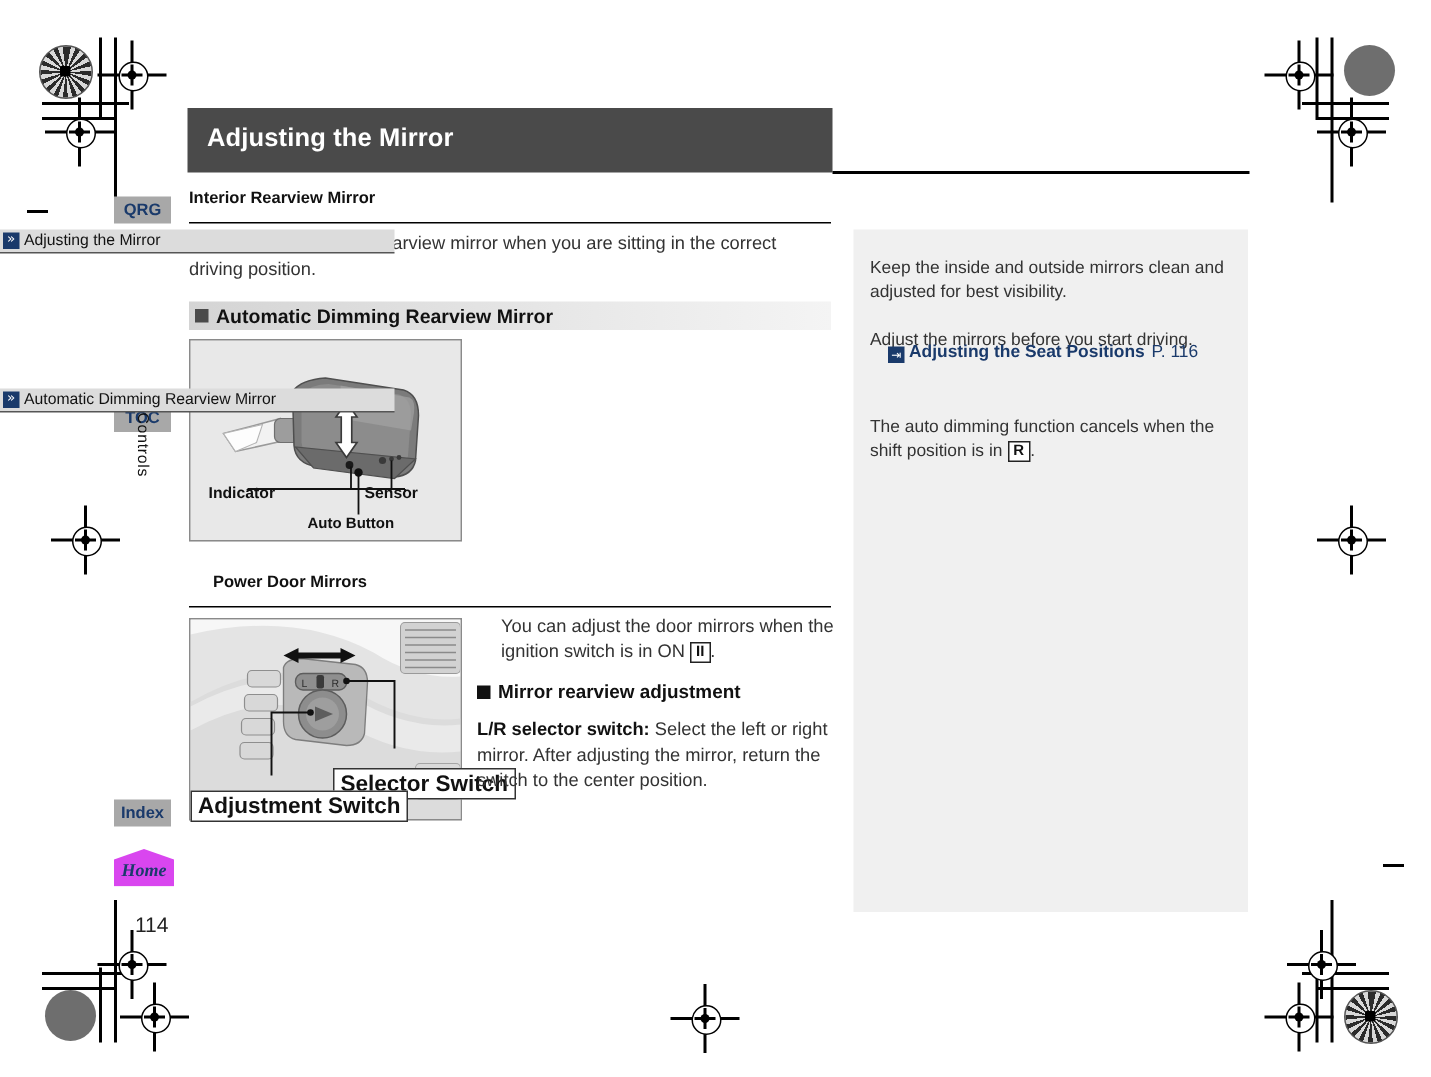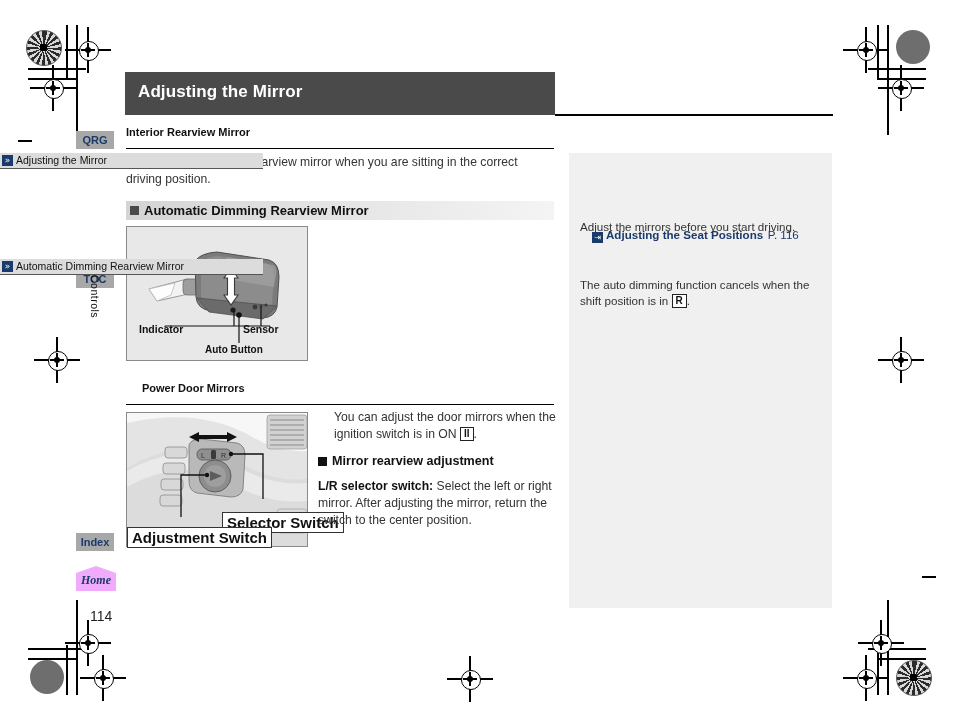--- a/index.html
+++ b/index.html
@@ -102,21 +102,21 @@
     position: absolute;
     font-size: 10.5px;
     color: #111;
     writing-mode: vertical-rl;
     text-orientation: mixed;
     letter-spacing: .5px;
   }
   .home-tab {
     position: absolute;
     width: 40px; height: 25px;
-    background: #f0abfc;
+    background: #d946ef;
     clip-path: polygon(50% 0%, 100% 28%, 100% 100%, 0% 100%, 0% 28%);
   }
   .home-tab span {
     position:absolute; left:0; top:7px; width:40px;
     text-align:center;
     font-family: "Liberation Serif", serif;
     font-style: italic; font-weight: bold;
     font-size: 12px; color: #1a3a6b;
   }
 
@@ -465,20 +465,21 @@
 
 
   <div class="side"></div>
 
   <div class="side-hdr" style="top:153px;">
     <div class="ico">»</div>
     <div class="lbl">Adjusting the Mirror</div>
   </div>
   <div class="side-rule" style="top:168px;"></div>
 
+  <div class="side-txt" style="left:580px;top:171px;width:240px;">Keep the inside and outside mirrors clean and adjusted for best visibility.</div>
   <div class="side-txt" style="left:580px;top:219px;width:240px;">Adjust the mirrors before you start driving.</div>
   <div style="position:absolute;left:592px;top:225px;">
     <span class="xref-ico">⇥</span><span class="xref">Adjusting the Seat Positions</span>
     <span class="xref xref-pg">P. 116</span>
   </div>
 
   <div class="side-hdr" style="top:259px;">
     <div class="ico">»</div>
     <div class="lbl">Automatic Dimming Rearview Mirror</div>
   </div>

